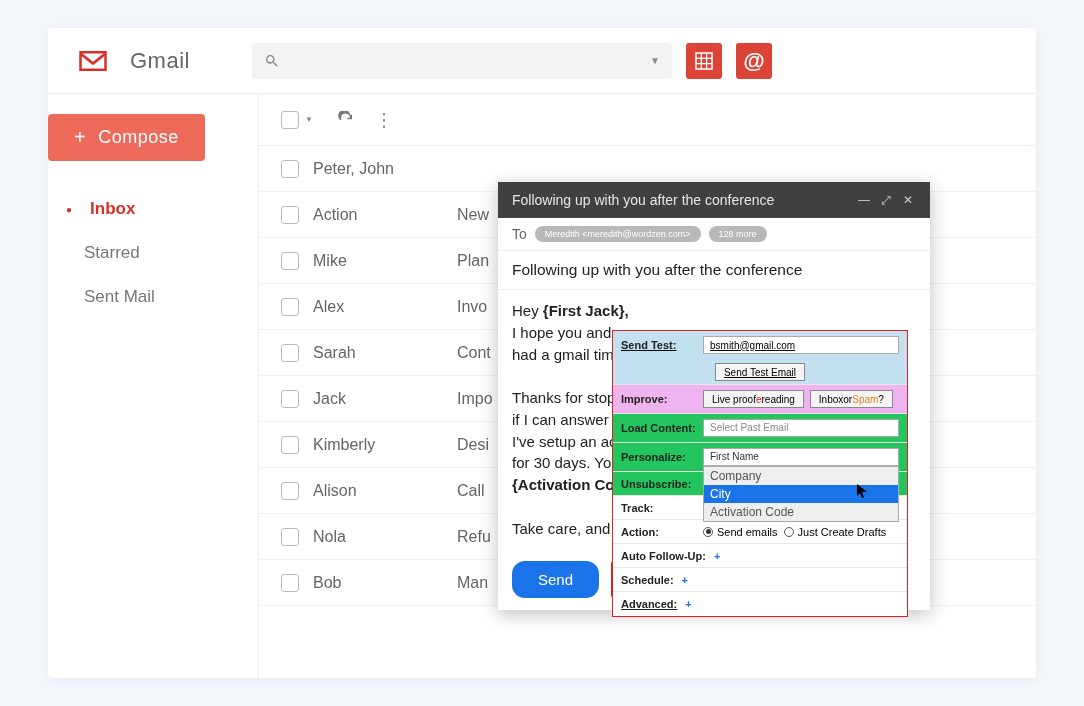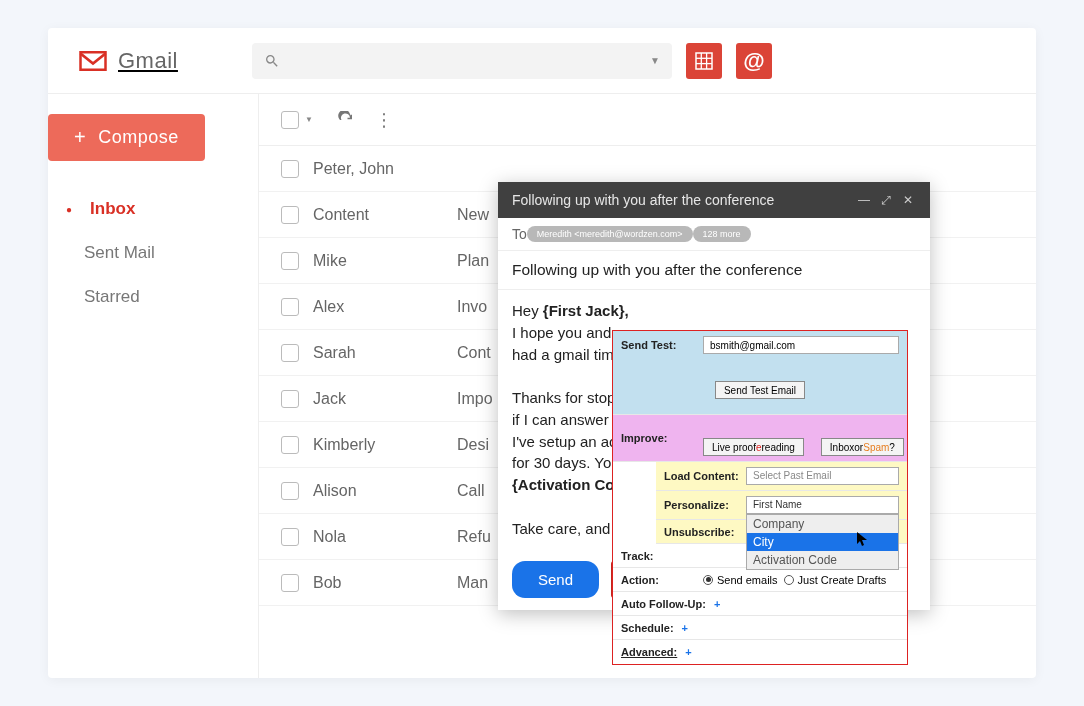--- a/index.html
+++ b/index.html
@@ -1,19 +1,19 @@
 <!DOCTYPE html>
 <html><head>
   <meta charset="utf-8">
   <style>
     * { box-sizing: border-box; margin: 0; padding: 0; font-family: Arial, sans-serif; }
     body { background: #f3f6fb; width: 1084px; height: 706px; overflow: hidden; }
     .app { background: #fff; position: absolute; left: 48px; top: 28px; right: 48px; bottom: 28px; border-radius: 4px; box-shadow: 0 2px 12px rgba(0,0,0,0.05); display: flex; flex-direction: column; }
     .header { display: flex; align-items: center; height: 66px; padding: 0 30px; border-bottom: 1px solid #eee; gap: 14px; }
-    .logo { display: flex; align-items: center; gap: 10px; width: 160px; text-decoration: underline; }
+    .logo { display: flex; align-items: center; gap: 22px; width: 160px; }
     .logo svg { width: 30px; height: 24px; }
     .logo-text { font-size: 22px; color: #666; letter-spacing: 0.5px; }
     .searchbox { flex: 1; max-width: 420px; height: 36px; background: #f3f3f3; border-radius: 4px; display: flex; align-items: center; padding: 0 12px; }
     .searchbox svg { width: 16px; height: 16px; fill: #888; }
     .searchbox input { flex: 1; border: none; background: transparent; outline: none; font-size: 14px; margin-left: 8px; }
     .searchbox .dropdown-arrow { color: #888; font-size: 10px; }
     .red-btn { width: 36px; height: 36px; background: #db4437; color: #fff; display: flex; align-items: center; justify-content: center; border-radius: 3px; font-size: 18px; font-weight: bold; cursor: pointer; }
     .body { display: flex; flex: 1; overflow: hidden; }
     .sidebar { width: 210px; padding: 20px 0 0 0; flex-shrink: 0; }
     .compose-btn { margin: 0 0 26px 0; background: #ed6a5a; color: #fff; border: none; border-radius: 4px; padding: 12px 26px; font-size: 18px; display: flex; align-items: center; gap: 12px; cursor: pointer; letter-spacing: 0.5px; }
@@ -28,52 +28,52 @@
     .toolbar svg.refresh { width: 18px; height: 18px; fill: #777; cursor: pointer; margin-left: 10px; }
     .toolbar .more { color: #777; font-size: 18px; cursor: pointer; margin-left: 6px; }
     .mail-row { display: flex; align-items: center; height: 46px; padding: 0 22px; border-bottom: 1px solid #f1f1f1; gap: 14px; color: #656565; font-size: 16px; }
     .mail-row .sender { width: 130px; flex-shrink: 0; }
     .mail-row .subject { flex: 1; white-space: nowrap; overflow: hidden; }
     
     .compose-win { position: absolute; left: 498px; top: 182px; width: 432px; background: #fff; box-shadow: 0 4px 18px rgba(0,0,0,0.25); z-index: 10; display: flex; flex-direction: column; }
     .compose-head { background: #404040; color: #e6e6e6; height: 36px; display: flex; align-items: center; padding: 0 14px; font-size: 14px; }
     .compose-head .spacer { flex: 1; }
     .compose-head .win-icon { width: 16px; text-align: center; font-size: 12px; cursor: pointer; margin-left: 6px; color: #ccc; }
-    .to-row { display: flex; align-items: center; padding: 8px 14px; font-size: 14px; color: #666; border-bottom: 1px solid #eee; }
+    .to-row { display: flex; align-items: center; padding: 8px 14px; gap: 8px; font-size: 14px; color: #666; border-bottom: 1px solid #eee; }
     .chip { background: #b8b8b8; color: #fff; font-size: 9px; padding: 3px 10px; border-radius: 10px; }
     .subject-row { padding: 10px 14px; font-size: 15.5px; color: #222; border-bottom: 1px solid #eee; }
     .body-row { padding: 10px 14px; font-size: 15px; color: #222; line-height: 1.45; }
     .body-row b { font-weight: bold; }
     .footer-row { padding: 12px 14px; display: flex; gap: 12px; }
     .send-btn { background: #1a73e8; color: #fff; border: none; padding: 10px 26px; font-size: 15px; border-radius: 13px; cursor: pointer; }
     .gmass-btn { background: #c5251c; color: #fff; border: none; padding: 10px 20px; font-size: 15px; border-radius: 3px; cursor: pointer; display: flex; align-items: center; gap: 8px; }
     .gmass-btn .arrow-up { font-size: 10px; }
     
     .gmass-panel { position: absolute; left: 612px; top: 330px; width: 296px; border: 1px solid #d22; background: #fff; z-index: 20; font-size: 11px; }
     .gp-row { display: flex; align-items: center; padding: 5px 8px; border-bottom: 1px solid #e7e7e7; gap: 6px; min-height: 24px; }
-    .gp-row.tall { padding-bottom: 15px; flex-wrap: wrap; }
+    .gp-row.tall { padding-bottom: 3px; flex-wrap: wrap; text-decoration: underline; }
     .gp-label { width: 76px; font-weight: bold; color: #222; flex-shrink: 0; }
     .gp-bg-blue { background: #c2e0ef; }
     .gp-bg-magenta { background: #efb4ef; }
-    .gp-bg-green { background: #fef9c3; margin-left: 43px; }
+    .gp-bg-green { background: #22c55e; }
     .gp-input { border: 1px solid #aaa; background: #fff; padding: 2px 6px; font-size: 10px; height: 18px; flex: 1; }
-    .gp-btn { border: 1px solid #888; background: #f4f4f4; padding: 2px 8px; font-size: 10px; height: 18px; cursor: pointer; display: inline-flex; align-items: center; white-space: nowrap; margin-top: 18px; }
+    .gp-btn { border: 1px solid #888; background: #f4f4f4; padding: 2px 8px; font-size: 10px; height: 18px; cursor: pointer; display: inline-flex; align-items: center; white-space: nowrap; }
     .gp-select { border: 1px solid #aaa; background: #fff; padding: 2px 6px; font-size: 10px; height: 18px; flex: 1; color: #888; }
     .gp-dropdown { position: relative; flex: 1; }
     .gp-dropdown-list { position: absolute; top: 18px; left: 0; right: 0; background: #eee; border: 1px solid #aaa; z-index: 30; }
     .gp-opt { padding: 2px 6px; font-size: 12px; color: #555; cursor: pointer; }
     .gp-opt.sel { background: #1a73e8; color: #fff; position: relative; }
     .cursor-svg { position: absolute; right: 28px; top: -1px; width: 14px; height: 16px; fill: #000; }
     .radio-wrap { display: flex; align-items: center; gap: 4px; }
     .radio-dot { width: 10px; height: 10px; border-radius: 50%; border: 1px solid #555; display: inline-flex; align-items: center; justify-content: center; }
     .radio-dot.on::after { content: ""; width: 5px; height: 5px; border-radius: 50%; background: #333; }
     .plus-expand { color: #1a73e8; font-weight: bold; margin-left: 2px; cursor: pointer; }
     .gp-btn .red { color: #d22; }
     .gp-btn .orange { color: #e67e22; }
-    .gp-btnrow { display: flex; gap: 17px; flex: 1; }
+    .gp-btnrow { display: flex; gap: 6px; flex: 1; }
   </style>
 </head>
 <body>
 
 <div class="app">
   <div class="header">
     <div class="logo">
       <svg viewBox="0 0 24 18">
           <path fill="#fff" stroke="#d93025" stroke-width="2" d="M2 2h20v14H2z"></path>
           <path fill="none" stroke="#d93025" stroke-width="2.2" d="M2 3l10 8 10-8"></path>
@@ -103,43 +103,43 @@
   <div class="body">
     <div class="sidebar">
       <button class="compose-btn">
         <span class="plus">+</span>
         <span>Compose</span>
       </button>
       <div class="nav-item active">
           <span>Inbox</span>
         </div>
       <div class="nav-item">
+          <span>Starred</span>
+        </div>
+      <div class="nav-item">
           <span>Sent Mail</span>
-        </div>
-      <div class="nav-item">
-          <span>Starred</span>
         </div>
     </div>
     <div class="list-area">
       <div class="toolbar">
         <div class="checkbox"></div>
         <span class="tiny-arrow">▼</span>
         <svg class="refresh" viewBox="0 0 24 24">
             <path d="M17.65 6.35A8 8 0 104 12h2a6 6 0 1111.3-3H14v2h6V5h-2z"></path>
           </svg>
         <span class="more">⋮</span>
       </div>
       <div id="mail-rows">
           <div class="mail-row">
             <div class="checkbox"></div>
             <span class="sender">Peter, John</span>
           </div>
           <div class="mail-row">
             <div class="checkbox"></div>
-            <span class="sender">Content</span>
+            <span class="sender">Action</span>
             <span class="subject">New</span>
           </div>
           <div class="mail-row">
             <div class="checkbox"></div>
             <span class="sender">Mike</span>
             <span class="subject">Plan</span>
           </div>
           <div class="mail-row">
             <div class="checkbox"></div>
             <span class="sender">Alex</span>

